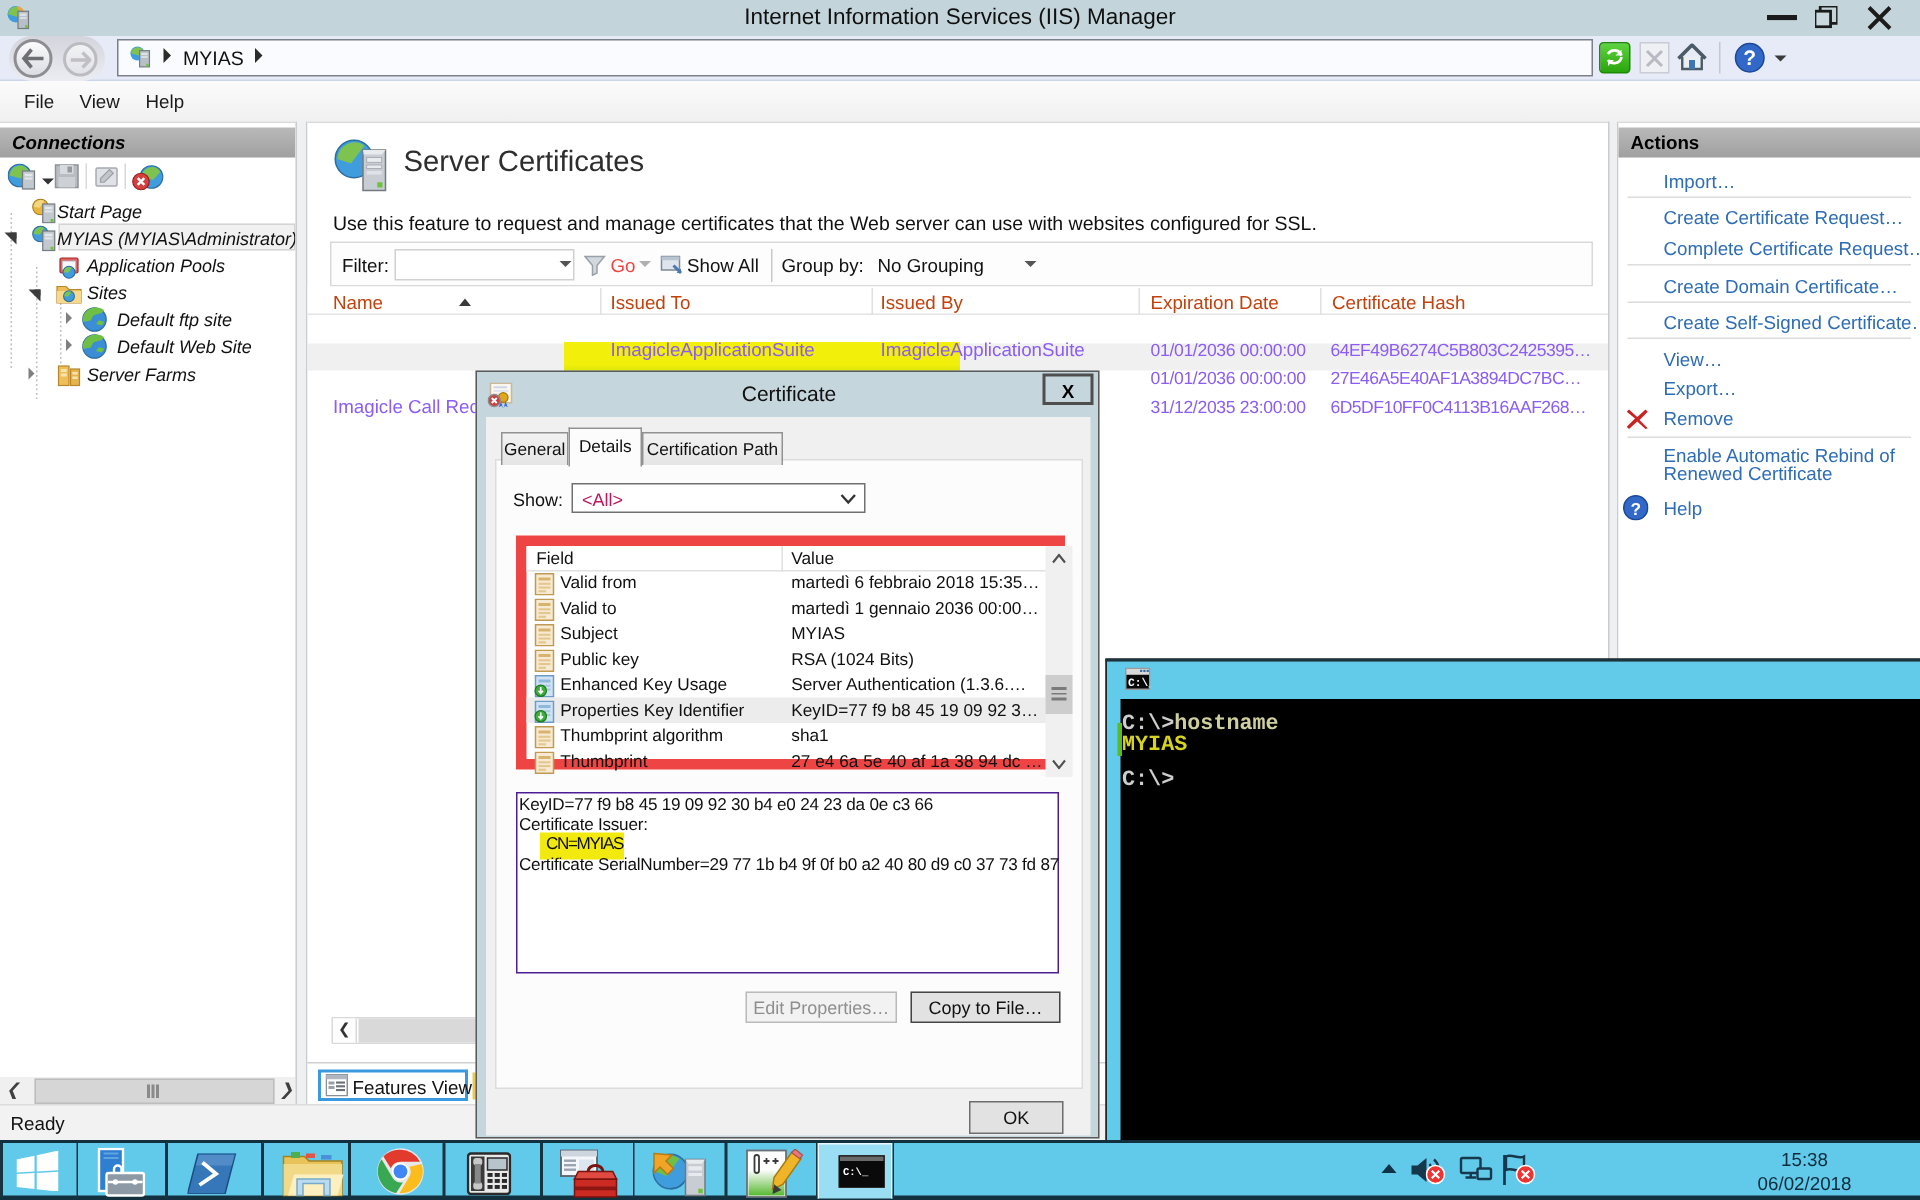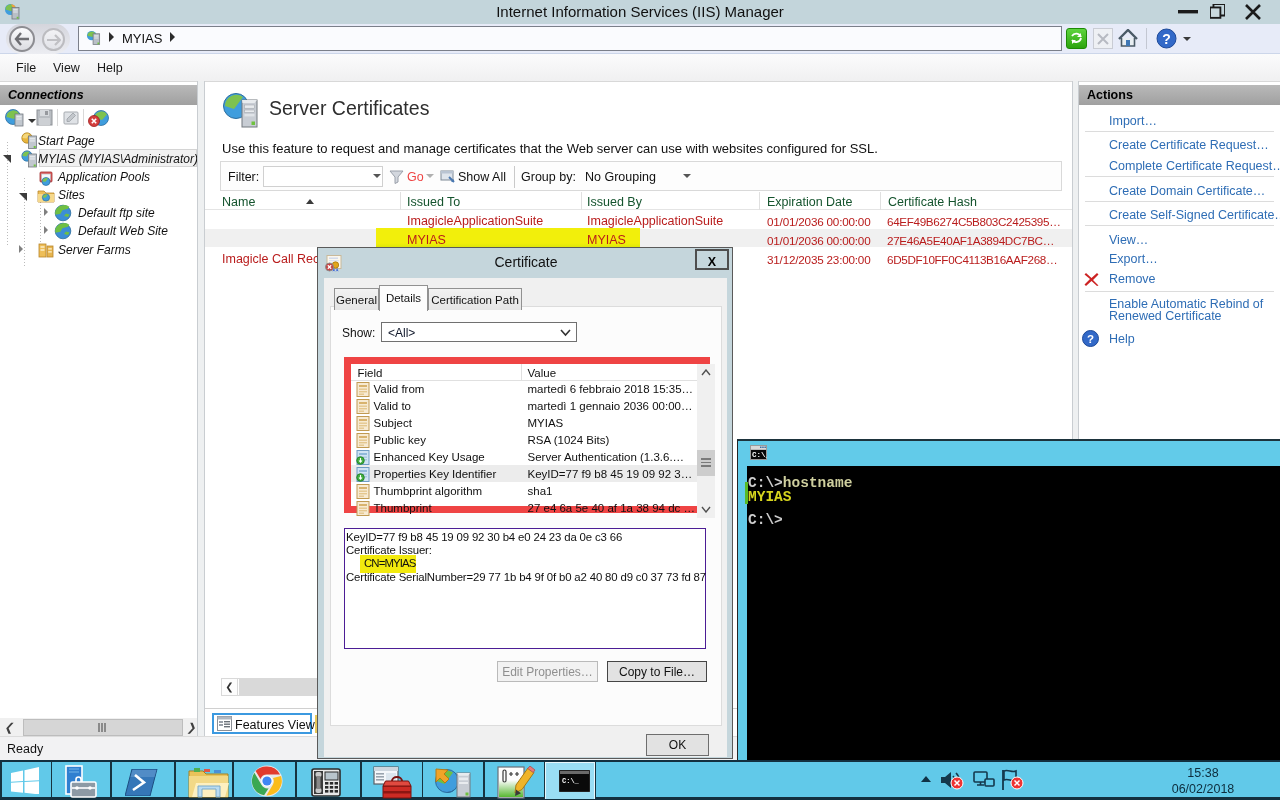--- a/index.html
+++ b/index.html
@@ -20,22 +20,22 @@
 .phead { left:0; top:3px; width:100%; height:20px; background:linear-gradient(180deg,#b9b9b9,#a0a0a0); }
 .phead span { position:absolute; left:8px; top:3px; font-weight:bold; font-size:12.5px; color:#000; }
 #statusbar { left:0; top:736px; width:1280px; height:24px; background:#f2f2f3; border-top:1px solid #dcdcdc; }
 #statusbar span { position:absolute; left:7px; top:5px; font-size:12.5px; color:#111; }
 
 .trow { position:absolute; left:0; font-size:12px; color:#111; white-space:nowrap; }
 
 .alink { position:absolute; left:30px; font-size:12.5px; color:#2e6db5; white-space:nowrap; }
 .asep { position:absolute; left:6px; width:189px; border-top:1px solid #dcdcdc; }
 
-.hdrtxt { position:absolute; top:194px; font-size:12.5px; color:#14532d; white-space:nowrap; }
-.cell { position:absolute; font-size:12.5px; color:#b91c1c; white-space:nowrap; }
+.hdrtxt { position:absolute; top:194px; font-size:12.5px; color:#c2410c; white-space:nowrap; }
+.cell { position:absolute; font-size:12.5px; color:#8b5cf6; white-space:nowrap;margin-top:12px; }
 .vline { position:absolute; top:191px; height:18px; border-left:1px solid #e0e0e0; }
 
 #cmdwin { left:737px; top:439px; width:543px; height:321px; background:#000; border-top:2px solid #1d333c; border-left:1px solid #252525; }
 #cmdtitle { left:0; top:0; width:542px; height:25px; background:#62cbe9; }
 #cmdbody { left:0; top:25px; width:542px; height:294px; background:#000; border-left:9px solid #62cbe9; }
 .ctext { position:absolute; font-family:"Liberation Mono", monospace; font-size:14.5px; font-weight:bold; letter-spacing:0px; white-space:pre; }
 
 #dlg { left:317px; top:247px; width:416px; height:512px; background:#c5d6dc; border:1px solid #5a5a5a; }
 .tab { position:absolute; font-size:11.5px; color:#111; white-space:nowrap; border:1px solid #919191; background:linear-gradient(180deg,#f2f2f2,#e5e5e5); text-align:center; }
 .btn { position:absolute; font-size:12px; color:#111; background:#e2e2e2; border:1px solid #6e6e6e; text-align:center; }
@@ -375,21 +375,21 @@
   <div class="abs" style="left:6px;top:30px;width:403px;height:479px;background:#f0f0f0"></div>
 
   <div class="abs" style="left:12px;top:58px;width:392px;height:420px;background:#fcfcfc;border:1px solid #dcdcdc"></div>
 
   <div class="tab" style="left:16px;top:40px;width:45px;height:22px;border-bottom:none;line-height:22px">General</div>
   <div class="tab" style="left:61px;top:37px;width:49px;height:26px;background:#fcfcfc;border-bottom:none;line-height:24px">Details</div>
   <div class="tab" style="left:110px;top:40px;width:94px;height:22px;border-bottom:none;line-height:22px">Certification Path</div>
 
   <div class="abs" style="left:24px;top:78px;font-size:12px;color:#111">Show:</div>
   <div class="abs" style="left:63px;top:74px;width:196px;height:20px;background:#fff;border:1px solid #707070">
-    <div class="abs" style="left:6px;top:3px;font-size:12px;color:#0f172a">&lt;All&gt;</div>
+    <div class="abs" style="left:6px;top:3px;font-size:12px;color:#be185d">&lt;All&gt;</div>
     <svg class="abs" style="left:178px;top:6px" width="11" height="8" viewBox="0 0 11 8">
         <path d="M1 1l4.5 5L10 1" fill="none" stroke="#333" stroke-width="1.6"></path>
       </svg>
   </div>
 
   <div class="abs" style="left:25.5px;top:109px;width:366px;height:156px;background:#ffffff;border:7px solid #ef4444">
     <div class="abs" style="left:0;top:0;width:364px;height:17px;background:#fff;border-bottom:1px solid #e0e0e0"></div>
     <div class="abs" style="left:7px;top:2.5px;font-size:11.5px;color:#111">Field</div>
     <div class="abs" style="left:177px;top:2.5px;font-size:11.5px;color:#111">Value</div>
     <div class="abs" style="left:170px;top:0;height:17px;border-left:1px solid #e0e0e0"></div>

